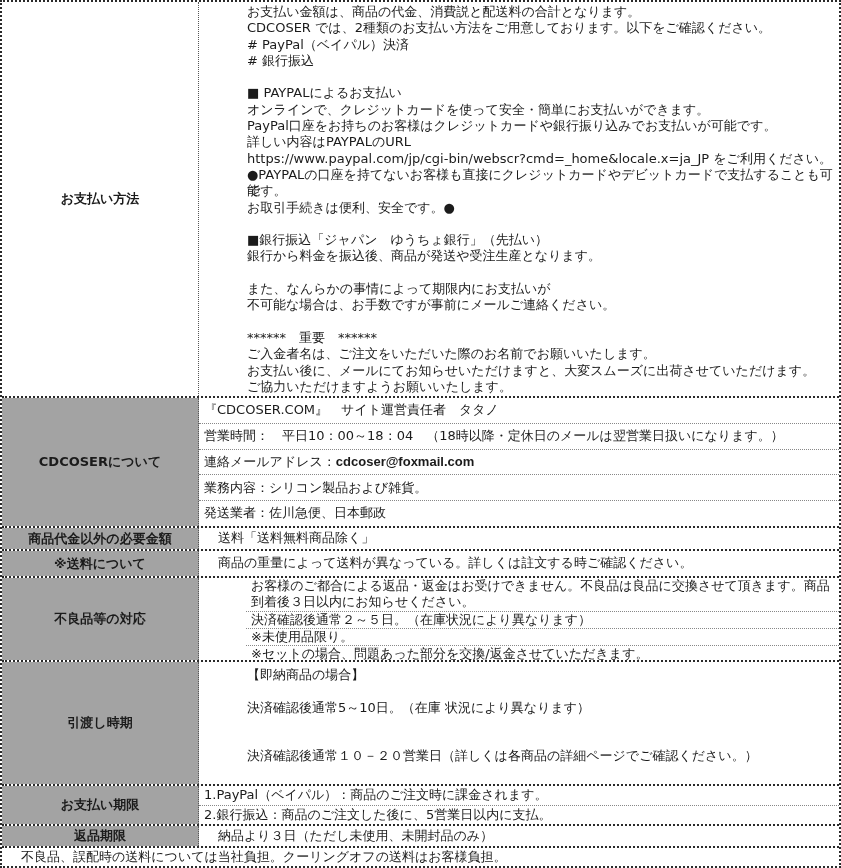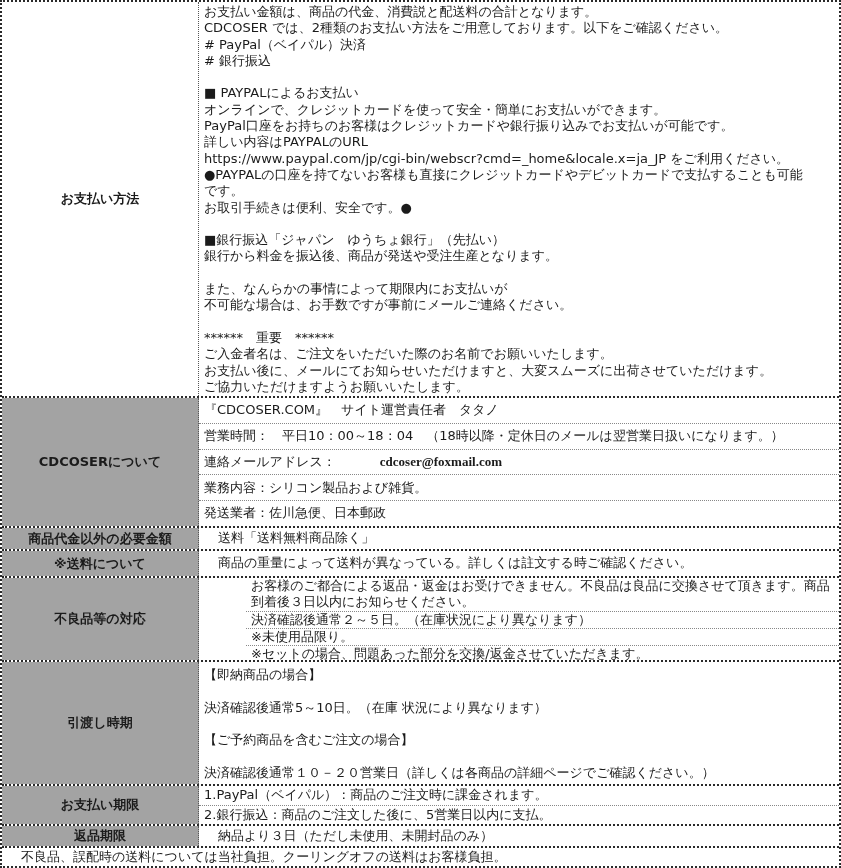--- a/index.html
+++ b/index.html
@@ -22,28 +22,28 @@
     display:flex;align-items:center;justify-content:center;
     font-weight:bold;text-align:center;padding:0 4px;line-height:16px;
   }
   .row[data-name="row-payment-method"] .label-cell{background:#ffffff;}
   .content-cell{
     flex:1;box-sizing:border-box;display:flex;flex-direction:column;
     line-height:16.3px;overflow:hidden;
   }
   .content-cell.lines{padding:2px 5px;}
   .content-cell.text{justify-content:center;padding:0 19px;}
-  .line{min-height:16.3px;white-space:normal;}
+  .line{min-height:16.3px;white-space:normal;margin-left:43px;}
   .subrow{box-sizing:border-box;display:flex;align-items:center;flex-wrap:wrap;
     padding:0 5px;border-top:1px dotted #888;}
   .content-cell .subrow:first-child{border-top:none;}
   .row[data-name="row-about-cdcoser"] .subrow,
   .row[data-name="row-payment-deadline"] .subrow{flex:1;}
   .row[data-name="row-defective-items"] .subrow{flex:0 0 auto;display:block;margin-left:47px;}
-  .email{font-family:Liberation Serif, serif;font-weight:bold;margin-left:44px;}
+  .email{font-family:Liberation Sans, sans-serif;font-weight:bold;}
   
   .row[data-name="row-payment-method"]{height:394px;}
   .row[data-name="row-about-cdcoser"]{height:130px;}
   .row[data-name="row-extra-charges"]{height:23px;}
   .row[data-name="row-about-shipping"]{height:27px;}
   .row[data-name="row-defective-items"]{height:84px;}
   .row[data-name="row-delivery-time"]{height:124px;}
   .row[data-name="row-delivery-time"] .content-cell.lines{padding-top:5px;}
   .row[data-name="row-payment-deadline"]{height:40px;}
   .row[data-name="row-return-deadline"]{height:22px;}
@@ -117,21 +117,20 @@
           <div class="subrow" data-name="subrow">※セットの場合、問題あった部分を交換/返金させていただきます。</div>
         </div>
       </div>
       <div class="row" data-name="row-delivery-time">
         <div class="label-cell" data-name="row-label-delivery-time">引渡し時期</div>
         <div class="content-cell lines" data-name="row-content-delivery-time">
           <div class="line" data-name="text-line">【即納商品の場合】</div>
           <div class="line" data-name="blank-line">&nbsp;</div>
           <div class="line" data-name="text-line">決済確認後通常5～10日。（在庫 状況により異なります）</div>
           <div class="line" data-name="blank-line">&nbsp;</div>
-          <div class="line" data-name="text-line">【ご予約商品を含むご注文の場合】</div>
           <div class="line" data-name="blank-line">&nbsp;</div>
           <div class="line" data-name="text-line">決済確認後通常１０－２０営業日（詳しくは各商品の詳細ページでご確認ください。）</div>
         </div>
       </div>
       <div class="row" data-name="row-payment-deadline">
         <div class="label-cell" data-name="row-label-payment-deadline">お支払い期限</div>
         <div class="content-cell subrows" data-name="row-content-payment-deadline">
           <div class="subrow" data-name="subrow">1.PayPal（ベイパル）：商品のご注文時に課金されます。</div>
           <div class="subrow" data-name="subrow">2.銀行振込：商品のご注文した後に、5営業日以内に支払。</div>
         </div>

